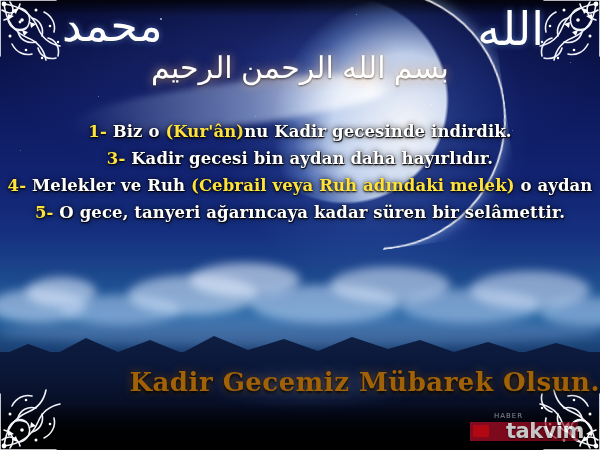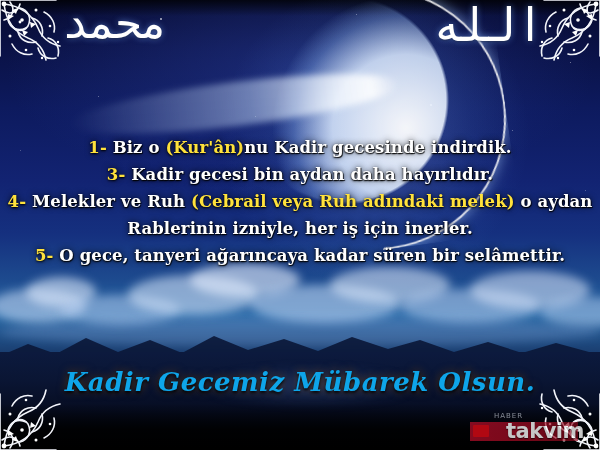--- a/index.html
+++ b/index.html
@@ -88,60 +88,60 @@
 
   
   .orn{position:absolute;width:72px;height:72px;}
   .orn.tl{left:-2px;top:-2px;}
   .orn.tr{right:-2px;top:-2px;transform:scaleX(-1);}
   .orn.bl{left:-2px;bottom:-2px;transform:scaleY(-1);}
   .orn.br{right:-2px;bottom:-2px;transform:scale(-1,-1);}
 
   
   .ar{
-    font-family:Liberation Mono, monospace;
+    font-family:Liberation Sans, sans-serif;
     color:#fff; direction:rtl; position:absolute;
     text-shadow:0 0 6px rgba(120,170,255,.55), 0 1px 2px rgba(0,0,0,.5);
   }
   #muhammad{left:62px;top:4px;font-size:44px;line-height:1;letter-spacing:-2px;}
   #allah{right:56px;top:6px;font-size:46px;line-height:1;}
   #basmala{
     left:0;right:0;top:50px;text-align:center;font-size:30px;
     color:#ffffff; direction:rtl;
     text-shadow:0 0 8px rgba(255,210,150,.55), 0 0 16px rgba(180,110,60,.45), 0 1px 2px rgba(0,0,0,.6);
   }
   #sadaka{
     right:62px;top:300px;font-size:19px;
     color:#f2c76a; direction:rtl;
     text-shadow:0 0 5px rgba(120,60,20,.9), 0 1px 1px #3a1c06;
   }
 
   
   .verses{
-    position:absolute;left:0;right:0;top:134px;text-align:center;
+    position:absolute;left:0;right:0;top:118px;text-align:center;
     font-family:"DejaVu Serif",serif;
   }
   .vline{
     font-size:16.5px;
     line-height:27px;
     color:#ffffff;
     font-weight:700;
     letter-spacing:.1px;
     text-shadow:0 1px 2px #000, 0 0 6px rgba(0,0,0,.85), 1px 1px 0 rgba(0,0,0,.6);
     white-space:nowrap;
   }
   .num{color:#ffe23c;text-shadow:0 1px 2px #000,0 0 6px rgba(0,0,0,.9);}
   .hl{color:#ffe23c;text-shadow:0 1px 2px #000,0 0 6px rgba(0,0,0,.9);}
 
   
   #greeting{
-    position:absolute;left:0;right:0;top:367px;text-align:center;
+    position:absolute;left:0;right:0;top:367px;text-align:right;
     font-family:"DejaVu Serif",serif;
-    font-size:26px;font-weight:700;font-style:italic;
-    color:#0ea5e9;
+    font-size:26px;font-weight:700;
+    color:#a16207;
     letter-spacing:.5px;
     text-shadow:0 2px 3px rgba(0,0,0,.85), 0 0 10px rgba(120,70,0,.7);
   }
 
   
   #watermark{
     position:absolute;right:18px;bottom:6px;
     width:112px;height:30px;opacity:.78;
   }
   .wm-bar{
@@ -331,26 +331,26 @@
         <circle cx="28" cy="52" r="1.3"></circle>
       <circle cx="60" cy="44" r="1.2"></circle>
       <path d="M14,12 L20,10 L18,16 Z"></path>
         <path d="M10,16 L16,18 L10,22 Z"></path>
       <path d="M32,24 L38,26 L33,30 Z"></path>
     </g>
   </svg>
 
   <div class="ar" id="muhammad">محمد</div>
   <div class="ar" id="allah">الله</div>
+  <div class="ar" id="basmala">بسم الله الرحمن الرحيم</div>
 
   <div class="verses" id="verses">
       <div class="vline"><span class="num">1-</span><span class=""> Biz o </span><span class="hl">(Kur'ân)</span><span class="">nu Kadir gecesinde indirdik.</span></div>
       <div class="vline"><span class="num">3-</span><span class=""> Kadir gecesi bin aydan daha hayırlıdır.</span></div>
       <div class="vline"><span class="num">4-</span><span class=""> Melekler ve Ruh </span><span class="hl">(Cebrail veya Ruh adındaki melek)</span><span class=""> o aydan</span></div>
-      <div class="vline"><span class="">Rablerinin izniyle, her iş için inerler.</span></div>
       <div class="vline"><span class="num">5-</span><span class=""> O gece, tanyeri ağarıncaya kadar süren bir selâmettir.</span></div>
     </div>
 
   <div id="greeting">Kadir Gecemiz Mübarek Olsun.</div>
 
   <div id="watermark">
     <div class="wm-bar"></div>
     <div class="wm-sub">HABER</div>
     <div class="wm-flag"></div>
     <div class="wm-text">takvim</div>

